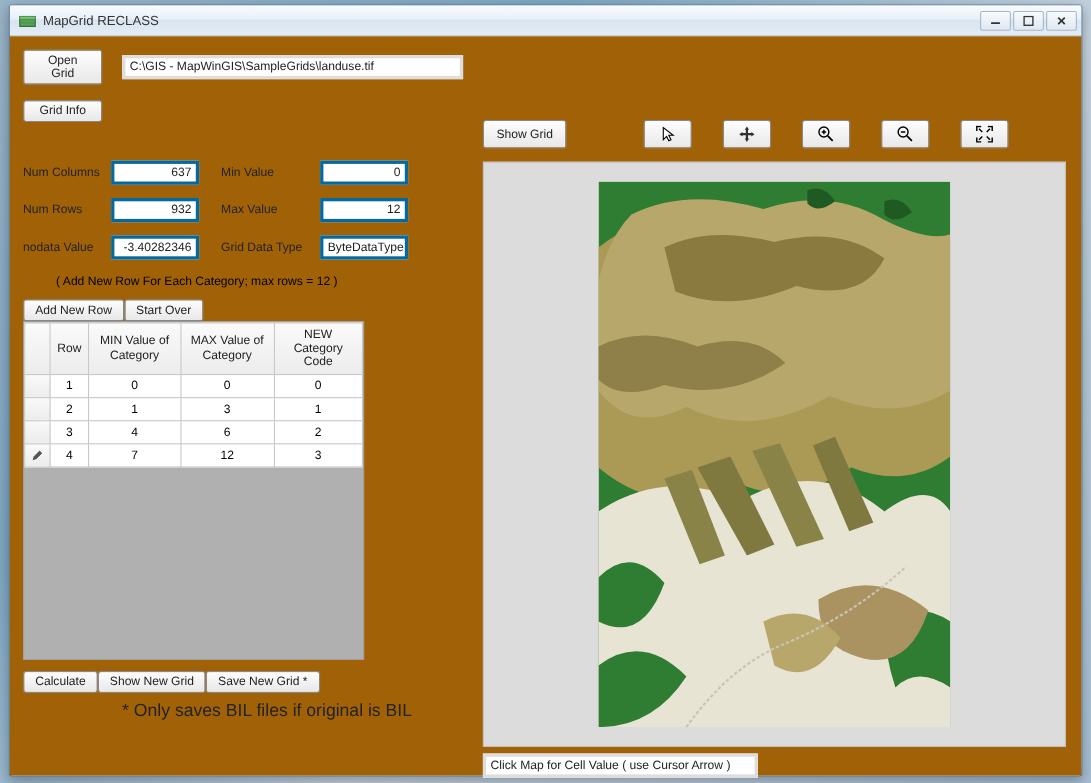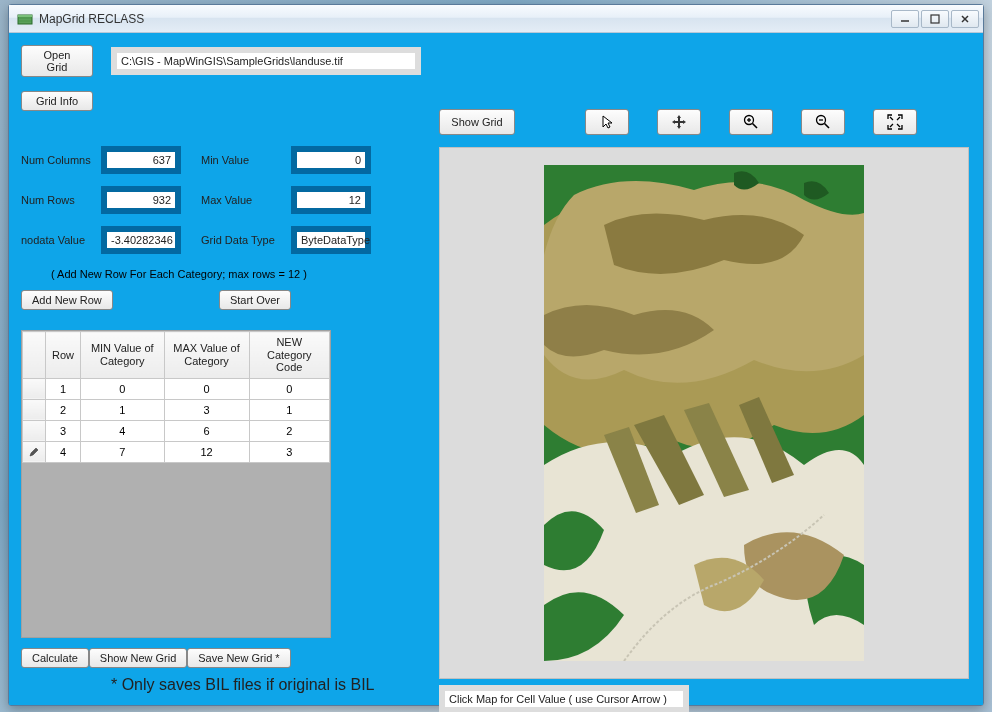--- a/index.html
+++ b/index.html
@@ -44,21 +44,21 @@
     border: 1px solid #a8b8c8;
     background: linear-gradient(to bottom, #f8fbfe, #e0e8f0);
     border-radius: 2px;
     display: flex; align-items: center; justify-content: center;
     cursor: pointer;
     font-size: 10px;
     color: #444;
   }
   .client {
     flex: 1;
-    background: #0ea5e9;
+    background: #a16207;
     padding: 12px 12px 8px 12px;
     position: relative;
   }
   .btn {
     background: linear-gradient(to bottom, #fdfdfd, #e8e8e8);
     border: 1px solid #888;
     border-radius: 3px;
     padding: 3px 10px;
     font-size: 11px;
     cursor: pointer;
@@ -67,21 +67,21 @@
   .toolbtn {
     width: 44px; height: 26px;
     background: linear-gradient(to bottom, #fdfdfd, #e8e8e8);
     border: 1px solid #888;
     border-radius: 3px;
     display: inline-flex; align-items: center; justify-content: center;
     cursor: pointer;
   }
   .input-box {
     background: #fff;
-    border: 6px solid #0369a1;
+    border: 3px solid #0369a1;
     padding: 2px 4px;
     font-size: 11px;
     color: #222;
   }
   .right-align { text-align: right; }
   .lbl { color: #222; }
   .section-heading {
     font-size: 13.5px;
     font-weight: bold;
     letter-spacing: 0.3px;
@@ -210,21 +210,21 @@
 
         <span class="lbl">nodata Value</span>
         <div class="input-box right-align">-3.40282346</div>
         <span></span>
         <span class="lbl">Grid Data Type</span>
         <div class="input-box">ByteDataType</div>
       </div>
 
       <div style="margin:6px 0 10px 30px; font-size:11px;">( Add New Row For Each Category;  max rows = 12 )</div>
 
-      <div style="display:flex; justify-content:space-between; width:270px; margin-bottom:20px;">
+      <div style="display:flex; width:270px; margin-bottom:0;">
         <button class="btn">Add New Row</button>
         <button class="btn">Start Over</button>
       </div>
 
       <div class="grid-wrap" style="width:310px;">
         <div class="inner">
         <table class="data">
           <thead>
             <tr>
               <th class="rowhdr"></th>

